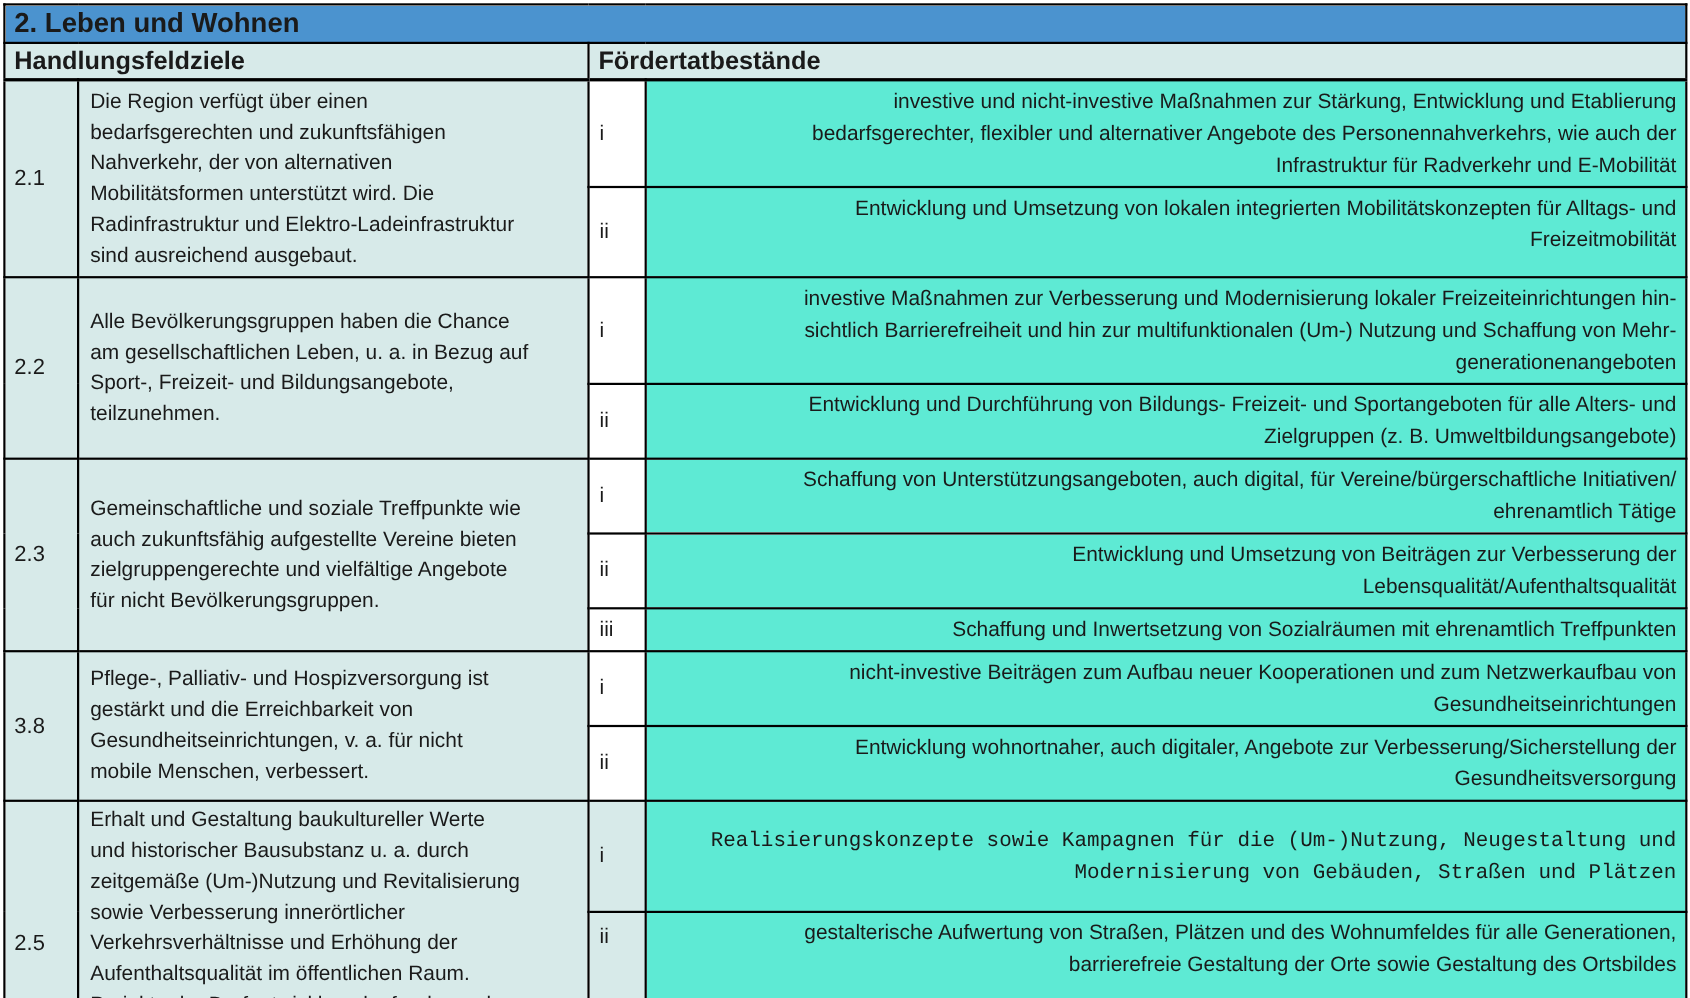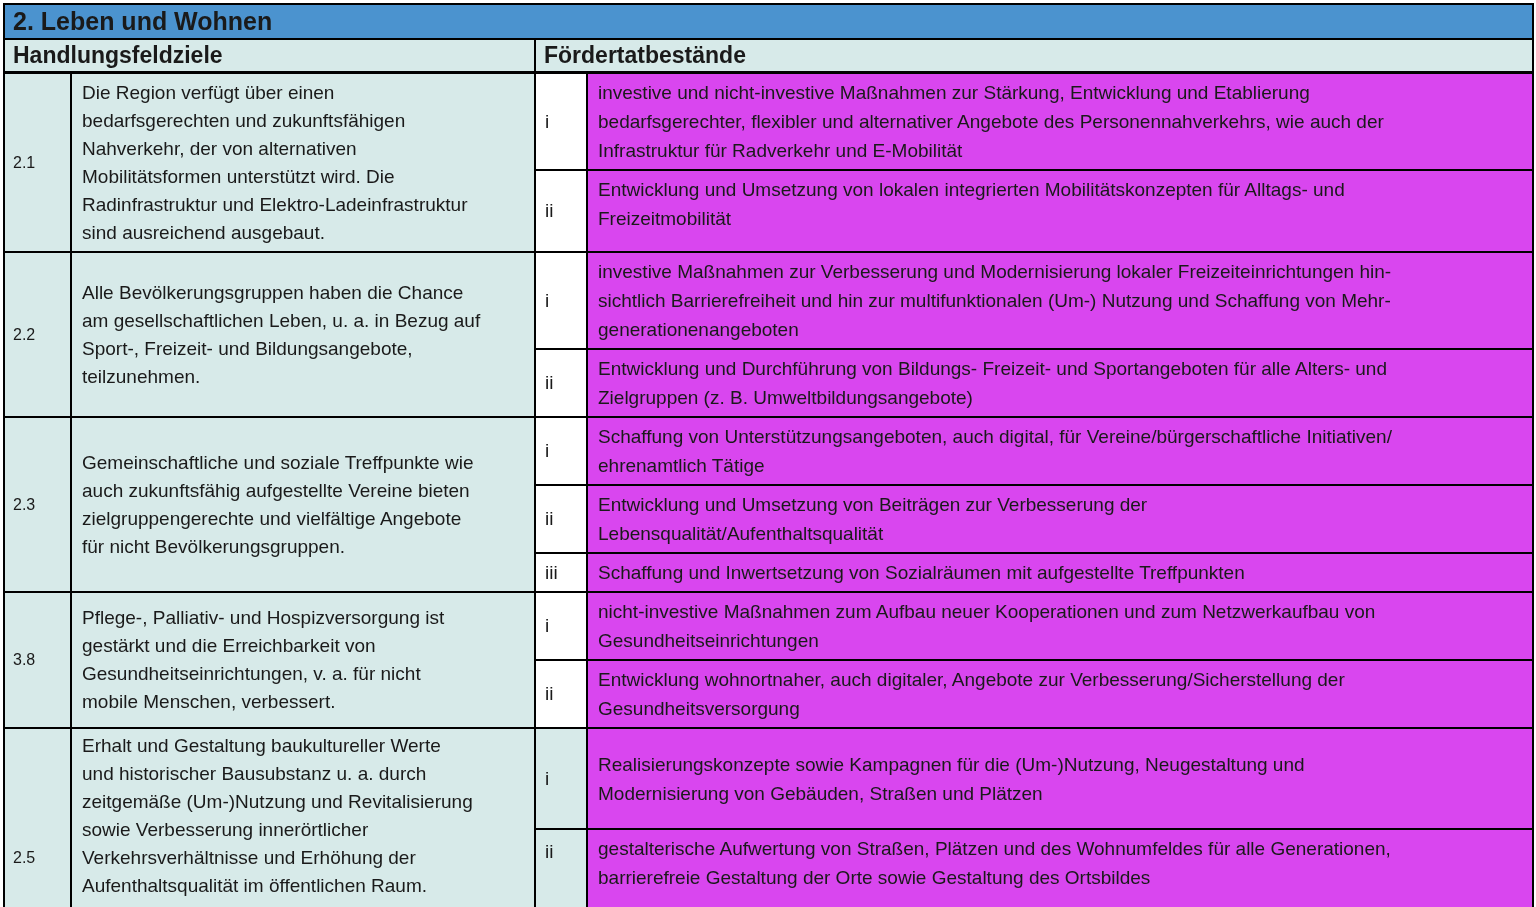--- a/index.html
+++ b/index.html
@@ -38,44 +38,45 @@
     background:var(--row-teal);
     font-weight:bold;
     font-size:23px;
     padding:2px 8px;
     border-bottom:3px solid var(--border);
   }
   td.num{
     background:var(--row-teal);
     vertical-align:middle;
     padding-left:8px;
-    font-size:16px;
+    font-size:20px;
   }
   td.goal{
     background:var(--row-teal);
     vertical-align:middle;
     padding:3px 6px 3px 10px;
     white-space:pre-line;
     line-height:28px;
   }
   td.roman{
     background:#FFFFFF;
     vertical-align:middle;
     padding-left:9px;
     line-height:28px;
   }
   td.desc{
-    background:#d946ef;
+    background:#5eead4;
     vertical-align:top;
     padding:4px 8px 4px 10px;
     white-space:pre-line;
     line-height:29px;
+    text-align:right;
   }
   td.shaded{background:var(--row-teal);}
-  td.vmid{vertical-align:middle;}
+  td.vmid{vertical-align:middle;font-family:Liberation Mono, monospace;}
   td.vtop{vertical-align:top;padding-top:8px;}
 </style>
 </head>
 <body>
 
 <table class="t">
   <colgroup>
     <col style="width:67px">
     <col style="width:464px">
     <col style="width:52px">
@@ -138,31 +139,31 @@
     <td class="desc">Schaffung von Unterstützungsangeboten, auch digital, für Vereine/bürgerschaftliche Initiativen/
 ehrenamtlich Tätige</td>
   </tr>
   <tr style="height:60px">
     <td class="roman">ii</td>
     <td class="desc">Entwicklung und Umsetzung von Beiträgen zur Verbesserung der
 Lebensqualität/Aufenthaltsqualität</td>
   </tr>
   <tr style="height:28px">
     <td class="roman">iii</td>
-    <td class="desc">Schaffung und Inwertsetzung von Sozialräumen mit aufgestellte Treffpunkten</td>
+    <td class="desc">Schaffung und Inwertsetzung von Sozialräumen mit ehrenamtlich Treffpunkten</td>
   </tr>
 
   <tr style="height:56px">
     <td class="num" rowspan="2">3.8</td>
     <td class="goal" rowspan="2">Pflege-, Palliativ- und Hospizversorgung ist
 gestärkt und die Erreichbarkeit von
 Gesundheitseinrichtungen, v. a. für nicht
 mobile Menschen, verbessert.</td>
     <td class="roman">i</td>
-    <td class="desc">nicht-investive Maßnahmen zum Aufbau neuer Kooperationen und zum Netzwerkaufbau von
+    <td class="desc">nicht-investive Beiträgen zum Aufbau neuer Kooperationen und zum Netzwerkaufbau von
 Gesundheitseinrichtungen</td>
   </tr>
   <tr style="height:57px">
     <td class="roman">ii</td>
     <td class="desc">Entwicklung wohnortnaher, auch digitaler, Angebote zur Verbesserung/Sicherstellung der
 Gesundheitsversorgung</td>
   </tr>
 
   <tr style="height:97px">
     <td class="num" rowspan="2">2.5</td>

